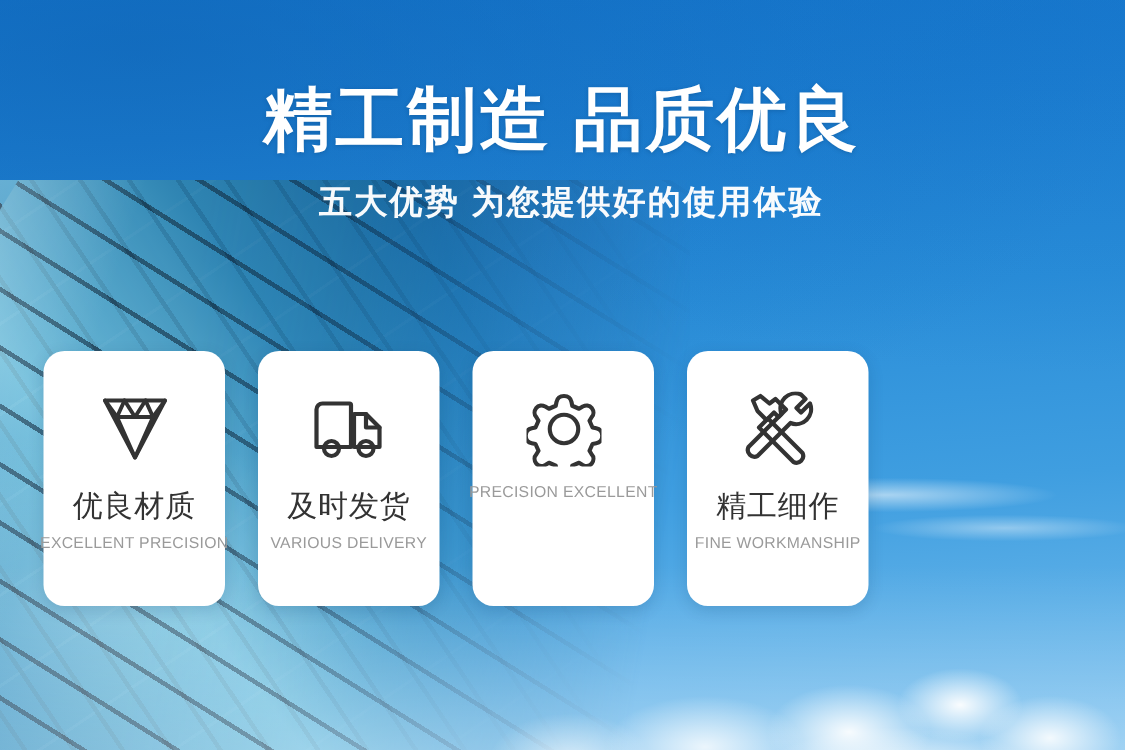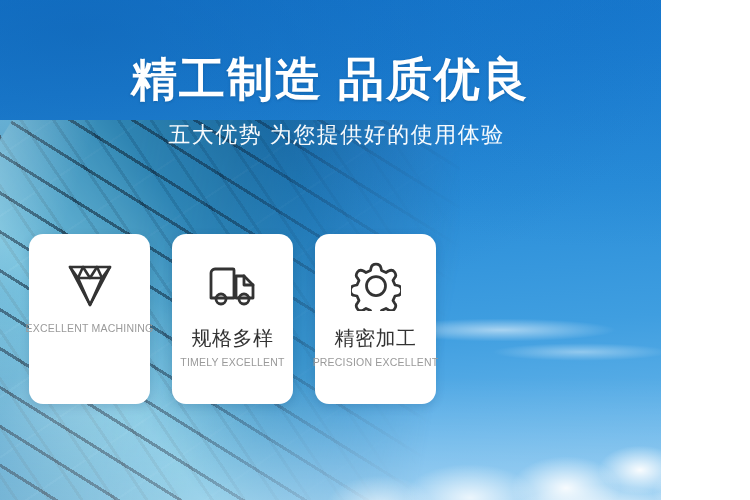--- a/index.html
+++ b/index.html
@@ -7,21 +7,21 @@
     margin: 0;
     padding: 0;
     background: #ffffff;
   }
   body {
     font-family: "Liberation Sans", "DejaVu Sans", sans-serif;
   }
 
   .banner {
     position: relative;
-    width: 661px;
+    width: 750px;
     height: 500px;
     overflow: hidden;
     background: #ec4899;
   }
 
   
   .bg-sky {
     position: absolute;
     inset: 0;
     background:
@@ -144,21 +144,21 @@
     line-height: 1.12;
     font-weight: bold;
     color: #ffffff;
     letter-spacing: 2px;
     text-shadow: 0 1px 3px rgba(6,54,98,0.28);
   }
   .subhead {
     margin: 16px 0 0 0;
     font-size: 22px;
     line-height: 1.2;
-    font-weight: normal;
+    font-weight: bold;
     color: #ffffff;
     letter-spacing: 1.5px;
     opacity: 0.97;
     padding-left: 12px;
   }
 
   
   .cards {
     position: absolute;
     left: 29px;
@@ -237,53 +237,66 @@
     <div class="card">
       <div class="card-icon">
         <svg width="52" height="46" viewBox="0 0 52 46" fill="none" stroke="#333" stroke-width="2.6" stroke-linejoin="round" stroke-linecap="round">
           <path d="M6 4 H46 L26 42 Z"></path>
           <path d="M6 4 L14 15 H38 L46 4"></path>
           <path d="M14 15 L26 42 L38 15"></path>
           <path d="M19 4 L14 15 M33 4 L38 15"></path>
           <path d="M19 4 L26 15 L33 4"></path>
         </svg>
       </div>
-      <div class="card-title-en">EXCELLENT MACHINING</div>
+      <div class="card-title-cn">优良材质</div>
+      <div class="card-title-en">EXCELLENT PRECISION</div>
     </div>
 
     <div class="card">
       <div class="card-icon">
         <svg width="54" height="44" viewBox="0 0 54 44" fill="none" stroke="#333" stroke-width="2.8" stroke-linejoin="round" stroke-linecap="round">
           <path d="M5 9 a4 4 0 0 1 4 -4 H27 a1 1 0 0 1 1 1 V34 H5 Z"></path>
           <path d="M30 12 H38 L47 21 V34 H30 Z"></path>
           <path d="M38 12 V21 H47"></path>
           <circle cx="15" cy="35" r="5"></circle>
           <circle cx="38" cy="35" r="5"></circle>
         </svg>
       </div>
-      <div class="card-title-cn">规格多样</div>
-      <div class="card-title-en">TIMELY EXCELLENT</div>
+      <div class="card-title-cn">及时发货</div>
+      <div class="card-title-en">VARIOUS DELIVERY</div>
     </div>
 
     <div class="card">
       <div class="card-icon">
         <svg width="50" height="50" viewBox="0 0 100 100" fill="none" stroke="#333" stroke-width="5.5" stroke-linejoin="round" stroke-linecap="round">
           <path d="M50 6
                    c5 0 9 3 10 8
                    l1 5 9 4 5 -3 c4 -2 9 -2 12 2 3 4 3 9 0 12
                    l-3 5 4 9 5 1 c5 1 8 5 8 10 0 5 -3 9 -8 10
                    l-5 1 -4 9 3 5 c3 3 3 8 0 12 -3 4 -8 4 -12 2
                    l-5 -3 -9 4 -1 5 c-1 5 -5 8 -10 8 -5 0 -9 -3 -10 -8
                    l-1 -5 -9 -4 -5 3 c-4 2 -9 2 -12 -2 -3 -4 -3 -9 0 -12
                    l3 -5 -4 -9 -5 -1 c-5 -1 -8 -5 -8 -10 0 -5 3 -9 8 -10
                    l5 -1 4 -9 -3 -5 c-3 -3 -3 -8 0 -12 3 -4 8 -4 12 -2
                    l5 3 9 -4 1 -5 c1 -5 5 -8 10 -8 Z"></path>
           <circle cx="50" cy="50" r="19"></circle>
         </svg>
       </div>
-      <div class="card-title-cn">精密加工</div>
       <div class="card-title-en">PRECISION EXCELLENT</div>
     </div>
 
+    <div class="card">
+      <div class="card-icon">
+        <svg width="52" height="50" viewBox="0 0 52 50" fill="none" stroke="#333" stroke-width="2.8" stroke-linejoin="round" stroke-linecap="round">
+
+          <path d="M44 5 L38 11 L41 14 L47 8 a10 10 0 0 1 -13 13 L12 43 a4.5 4.5 0 0 1 -6 -6 L28 15 A10 10 0 0 1 41 2 Z"></path>
+
+          <path d="M9 6 L14 3 L20 8 L24 5 L31 12 L26 17 L23 14 L18 19 L12 13 Z"></path>
+          <path d="M19 18 L42 41 a4.5 4.5 0 0 1 -6 6 L13 24 Z"></path>
+        </svg>
+      </div>
+      <div class="card-title-cn">精工细作</div>
+      <div class="card-title-en">FINE WORKMANSHIP</div>
+    </div>
 
 
   </div>
 </div>
 
 </body></html>

